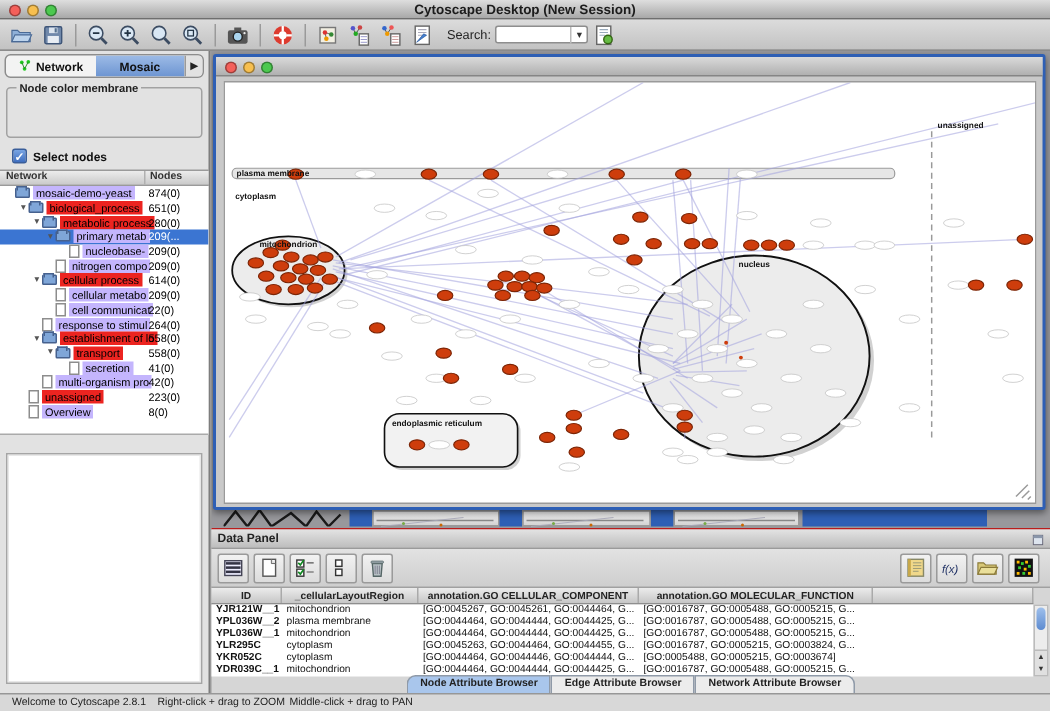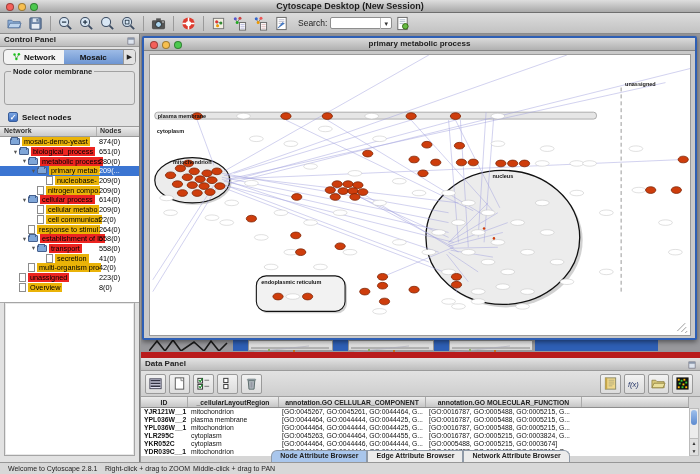--- a/index.html
+++ b/index.html
@@ -49,37 +49,37 @@
   .tree-header .th1{width:97px;padding-left:4px;border-right:1px solid #b0b0b0;}
   .tree-header .th2{flex:1;padding-left:3px;}
   .tree{background:#fff;height:166px;overflow:hidden;border-bottom:1px solid #aaa;}
   .trow{position:relative;height:9.7px;display:flex;align-items:center;font-size:7.3px;color:#000;white-space:nowrap;}
   .trow.sel{background:#3b75d2;}
   .tri{width:7px;font-size:5.5px;color:#555;text-align:center;flex:none;}
   .fold{width:10px;height:7px;background:#7fa6d8;border:1px solid #46618e;border-radius:1px;flex:none;margin-right:2px;position:relative;}
   .fold:before{content:"";position:absolute;left:0;top:-2px;width:5px;height:2px;background:#7fa6d8;border:1px solid #46618e;border-bottom:none;}
   .file{width:7px;height:9px;background:#fff;border:1px solid #8d8d8d;flex:none;margin-right:2px;}
   .tlabel{padding:0 2px;overflow:hidden;max-width:72px;}
-  .tlabel.red{background:#ec2420;} .tlabel.green{background:#eab308;}
+  .tlabel.red{background:#ec2420;} .tlabel.green{background:#c4b5fd;}
   .tcount{position:absolute;left:99px;font-size:7.3px;color:#000;}
   .trow.sel .tcount{color:#fff;}
   .birdseye{position:absolute;left:4px;right:4px;top:268px;bottom:6px;background:#fff;border:1px solid #a5a5a5;box-shadow:inset 0 0 0 1px #e8e8e8;}
   
   .desktop{position:absolute;left:141px;top:34px;width:559px;height:318px;background:#98989c;overflow:hidden;}
   .strip{position:absolute;left:0;right:0;top:305px;height:13px;}
   .strip .seg{position:absolute;top:1px;height:11px;}
   .seg.preview{background:linear-gradient(#f2f2f2,#d4d4d4);border:1px solid #9a9a9a;}
   .seg.blue{background:#2e5fb5;}
   .netwin{position:absolute;left:1px;top:2px;width:555px;height:304px;background:#c9c9c9;
     border:2px solid #2e5fb5;border-radius:2px;box-shadow:0 2px 5px rgba(0,0,0,.45);}
   .nw-title{height:13px;background:linear-gradient(#dadada,#b0b0b0);border-bottom:1px solid #858585;position:relative;}
   .nw-title .wtitle{font-size:8px;}
   .net-canvas{position:absolute;left:5px;top:16px;width:542px;height:282px;background:#fff;border:1px solid #9a9a9a;}
   
-  .dpanel{position:absolute;left:141px;top:352px;width:559px;bottom:12px;background:#d6d6d6;border-top:6px solid #b91c1c;}
+  .dpanel{position:absolute;left:141px;top:352px;width:559px;bottom:12px;background:#d6d6d6;border-top:1px solid #b91c1c;}
   .dp-toolbar{position:absolute;left:0;right:0;top:13px;height:26px;background:linear-gradient(#e2e2e2,#cecece);
     border-bottom:1px solid #a0a0a0;display:flex;align-items:center;padding:0 4px;}
   .dp-btn{width:21px;height:20px;background:linear-gradient(#f2f2f2,#dcdcdc);border:1px solid #9a9a9a;border-radius:2px;
     display:inline-flex;align-items:center;justify-content:center;margin-right:3px;}
   .dp-spacer{flex:1;}
   .dp-header{position:absolute;left:0;top:39px;width:548px;height:11px;background:linear-gradient(#ececec,#c6c6c6);
     border-bottom:1px solid #8e8e8e;display:flex;font-size:6.8px;font-weight:bold;color:#222;}
   .dp-hcell{border-right:1px solid #aaa;display:flex;align-items:center;justify-content:center;overflow:hidden;white-space:nowrap;}
   .dp-rows{position:absolute;left:0;top:50px;width:548px;height:48px;background:#fff;overflow:hidden;}
   .dp-row{display:flex;height:8px;font-size:6.8px;color:#111;white-space:nowrap;}
@@ -221,27 +221,20 @@
     <span class="tb-btn" id="tb-after-search">
         <svg viewBox="0 0 16 16" width="15" height="15">
           <rect x="3" y="1.5" width="10" height="13" fill="#fff" stroke="#666"></rect>
           <path d="M5 4h6M5 6h6M5 8h4" stroke="#9ab" stroke-width="0.8"></path>
           <circle cx="11" cy="11" r="3" fill="#6b4" stroke="#361"></circle>
         </svg>
       </span>
   </div>
 
   <div class="cpanel">
-    <div class="panel-title">
-      <span>Control Panel</span>
-      <span class="float-ic" id="cp-float"><svg viewBox="0 0 16 16" width="10" height="10">
-            <rect x="3" y="3" width="10" height="10" fill="#dde4ee" stroke="#667"></rect>
-            <rect x="3" y="3" width="10" height="3" fill="#8a96aa"></rect>
-          </svg></span>
-    </div>
     <div class="cp-tabs" id="cp-tabs">
         <span class="cp-tab">
           <svg viewBox="0 0 16 16" width="10" height="10">
             <circle cx="4" cy="4" r="2" fill="#2c2"></circle>
             <circle cx="11" cy="3.5" r="2" fill="#2c2"></circle>
             <circle cx="7" cy="11" r="2" fill="#2c2"></circle>
             <path d="M4 4l3 7 4-7.5" stroke="#282" stroke-width="1" fill="none"></path>
           </svg>
           <span>Network</span>
         </span>
@@ -406,21 +399,20 @@
           </svg></span>
         <span class="seg blue" style="left: 394px; width: 123px;"></span>
       </div>
     <div class="netwin">
       <div class="nw-title">
         <span class="lights">
           <i class="tl red"></i>
           <i class="tl yellow"></i>
           <i class="tl green"></i>
         </span>
-        <span class="wtitle">primary metabolic process</span>
       </div>
       <div class="net-canvas">
         <svg id="net-svg" width="540" height="280" viewBox="0 0 542 284">
             <rect x="2" y="58" width="448" height="7" rx="3" fill="#e6e6e6" stroke="#9a9a9a" stroke-width="0.8"></rect>
             <ellipse cx="42" cy="129" rx="38" ry="23" fill="#000" opacity="0.18"></ellipse>
             <ellipse cx="40" cy="127" rx="38" ry="23" fill="#ececec" stroke="#111" stroke-width="1.2"></ellipse>
             <ellipse cx="358" cy="188" rx="78" ry="68" fill="#000" opacity="0.18"></ellipse>
             <ellipse cx="355" cy="185" rx="78" ry="68" fill="#ececec" stroke="#111" stroke-width="1.3"></ellipse>
             <rect x="107" y="226" width="90" height="36" rx="10" fill="#000" opacity="0.18"></rect>
             <rect x="105" y="224" width="90" height="36" rx="10" fill="#f2f2f2" stroke="#111" stroke-width="1.1"></rect>

